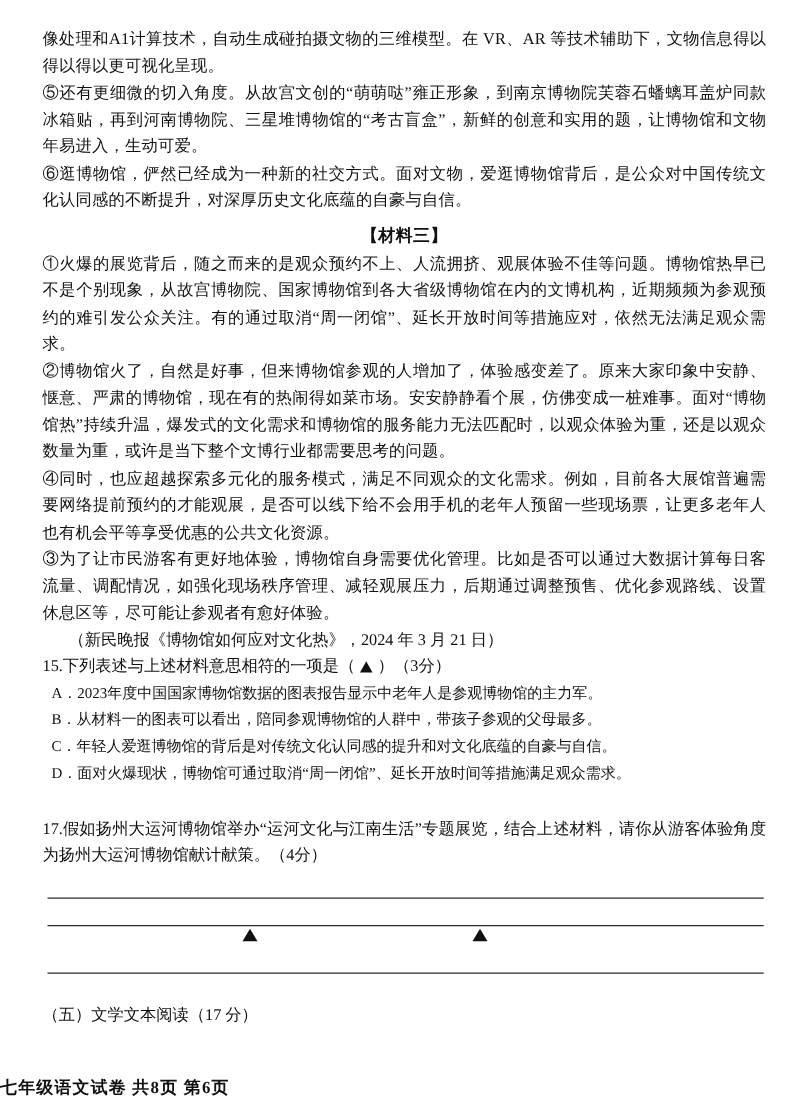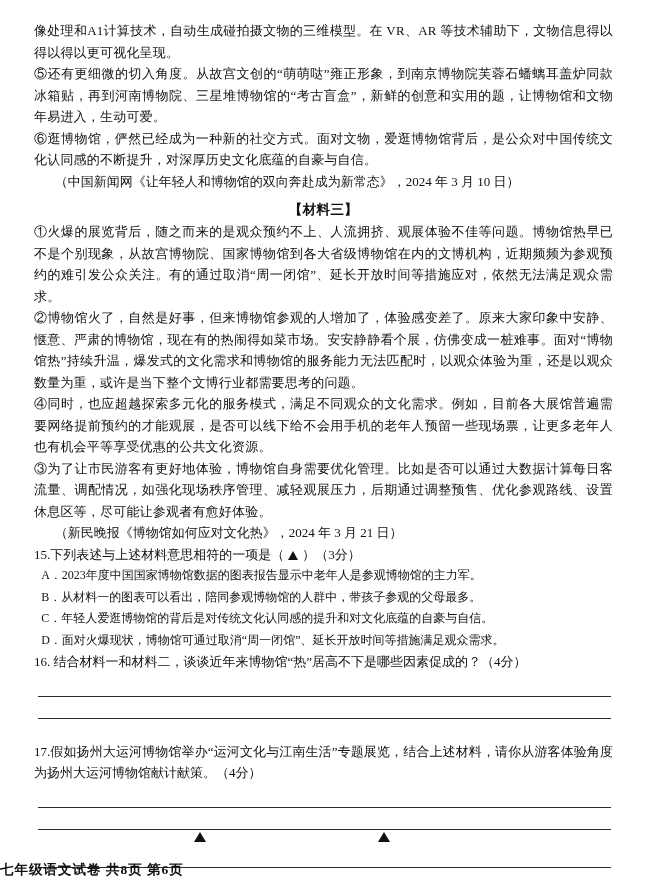--- a/index.html
+++ b/index.html
@@ -102,21 +102,20 @@
 </style>
 </head>
 <body>
 
 <div class="page">
 
   <div>
     <p class="para">像处理和A1计算技术，自动生成碰拍摄文物的三维模型。在 VR、AR 等技术辅助下，文物信息得以得以得以更可视化呈现。</p>
     <p class="para">⑤还有更细微的切入角度。从故宫文创的“萌萌哒”雍正形象，到南京博物院芙蓉石蟠螭耳盖炉同款冰箱贴，再到河南博物院、三星堆博物馆的“考古盲盒”，新鲜的创意和实用的题，让博物馆和文物年易进入，生动可爱。</p>
     <p class="para">⑥逛博物馆，俨然已经成为一种新的社交方式。面对文物，爱逛博物馆背后，是公众对中国传统文化认同感的不断提升，对深厚历史文化底蕴的自豪与自信。</p>
-    <p class="src-line">（中国新闻网《让年轻人和博物馆的双向奔赴成为新常态》，2024 年 3 月 10 日）</p>
   </div>
 
   <div>
     <p class="mat-head">【材料三】</p>
     <p class="para">①火爆的展览背后，随之而来的是观众预约不上、人流拥挤、观展体验不佳等问题。博物馆热早已不是个别现象，从故宫博物院、国家博物馆到各大省级博物馆在内的文博机构，近期频频为参观预约的难引发公众关注。有的通过取消“周一闭馆”、延长开放时间等措施应对，依然无法满足观众需求。</p>
     <p class="para">②博物馆火了，自然是好事，但来博物馆参观的人增加了，体验感变差了。原来大家印象中安静、惬意、严肃的博物馆，现在有的热闹得如菜市场。安安静静看个展，仿佛变成一桩难事。面对“博物馆热”持续升温，爆发式的文化需求和博物馆的服务能力无法匹配时，以观众体验为重，还是以观众数量为重，或许是当下整个文博行业都需要思考的问题。</p>
     <p class="para">④同时，也应超越探索多元化的服务模式，满足不同观众的文化需求。例如，目前各大展馆普遍需要网络提前预约的才能观展，是否可以线下给不会用手机的老年人预留一些现场票，让更多老年人也有机会平等享受优惠的公共文化资源。</p>
     <p class="para">③为了让市民游客有更好地体验，博物馆自身需要优化管理。比如是否可以通过大数据计算每日客流量、调配情况，如强化现场秩序管理、减轻观展压力，后期通过调整预售、优化参观路线、设置休息区等，尽可能让参观者有愈好体验。</p>
     <p class="src-line">（新民晚报《博物馆如何应对文化热》，2024 年 3 月 21 日）</p>
   </div>
@@ -124,29 +123,20 @@
   <div>
     <p class="q-line">
       <span>15.</span><span>下列表述与上述材料意思相符的一项是（</span><span class="tri-inline"></span><span>）（3分）</span>
     </p>
     <p class="opt">A．2023年度中国国家博物馆数据的图表报告显示中老年人是参观博物馆的主力军。</p>
     <p class="opt">B．从材料一的图表可以看出，陪同参观博物馆的人群中，带孩子参观的父母最多。</p>
     <p class="opt">C．年轻人爱逛博物馆的背后是对传统文化认同感的提升和对文化底蕴的自豪与自信。</p>
     <p class="opt">D．面对火爆现状，博物馆可通过取消“周一闭馆”、延长开放时间等措施满足观众需求。</p>
   </div>
 
-  <div>
-    <p class="q-line">
-      <span>16.</span>&nbsp;<span>结合材料一和材料二，谈谈近年来博物馆“热”居高不下是哪些因素促成的？（4分）</span>
-    </p>
-    <div class="answer-lines">
-      <div class="aline"></div>
-      <div class="aline"></div>
-    </div>
-  </div>
 
   <div style="margin-top:22px;">
     <p class="q-line">
       <span>17.</span><span>假如扬州大运河博物馆举办“运河文化与江南生活”专题展览，结合上述材料，请你从游客体验角度为扬州大运河博物馆献计献策。（4分）</span>
     </p>
     <div class="answer-lines">
       <div class="aline"></div>
       <div class="aline"></div>
       <div class="tri-row">
         <span class="tri" style="left:160px; top:2px;"></span>

